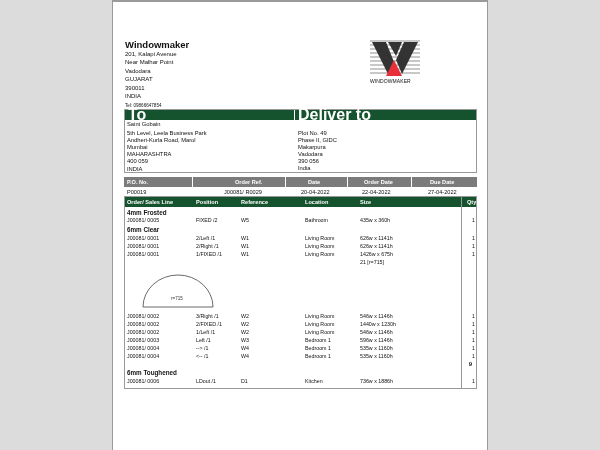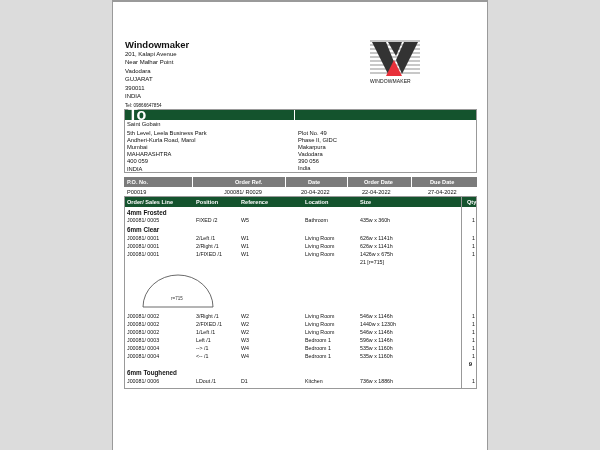--- a/index.html
+++ b/index.html
@@ -67,20 +67,21 @@
     <polygon points="2,2 16,2 24,22 18,34" fill="#333"></polygon>
     <polygon points="18,2 32,2 26,16" fill="#333"></polygon>
     <polygon points="34,2 48,2 32,34 26,20" fill="#333"></polygon>
     <polygon points="24,20 32,36 16,36" fill="#e8303a"></polygon>
   </svg>
   <div class="logo-text">WINDOWMAKER</div>
 
   <div class="addr">
     <div class="hdr">
       <span>To</span>
+      <span style="position:absolute;left:170px;">Deliver to</span>
     </div>
     <div class="divider"></div>
     <div class="col" style="left:2px;">
       <div>Saint Gobain</div>
       <div style="margin-top:2px;">5th Level, Leela Business Park</div>
       <div>Andheri-Kurla Road, Marol</div>
       <div>Mumbai</div>
       <div>MAHARASHTRA</div>
       <div>400 059</div>
       <div>INDIA</div>

